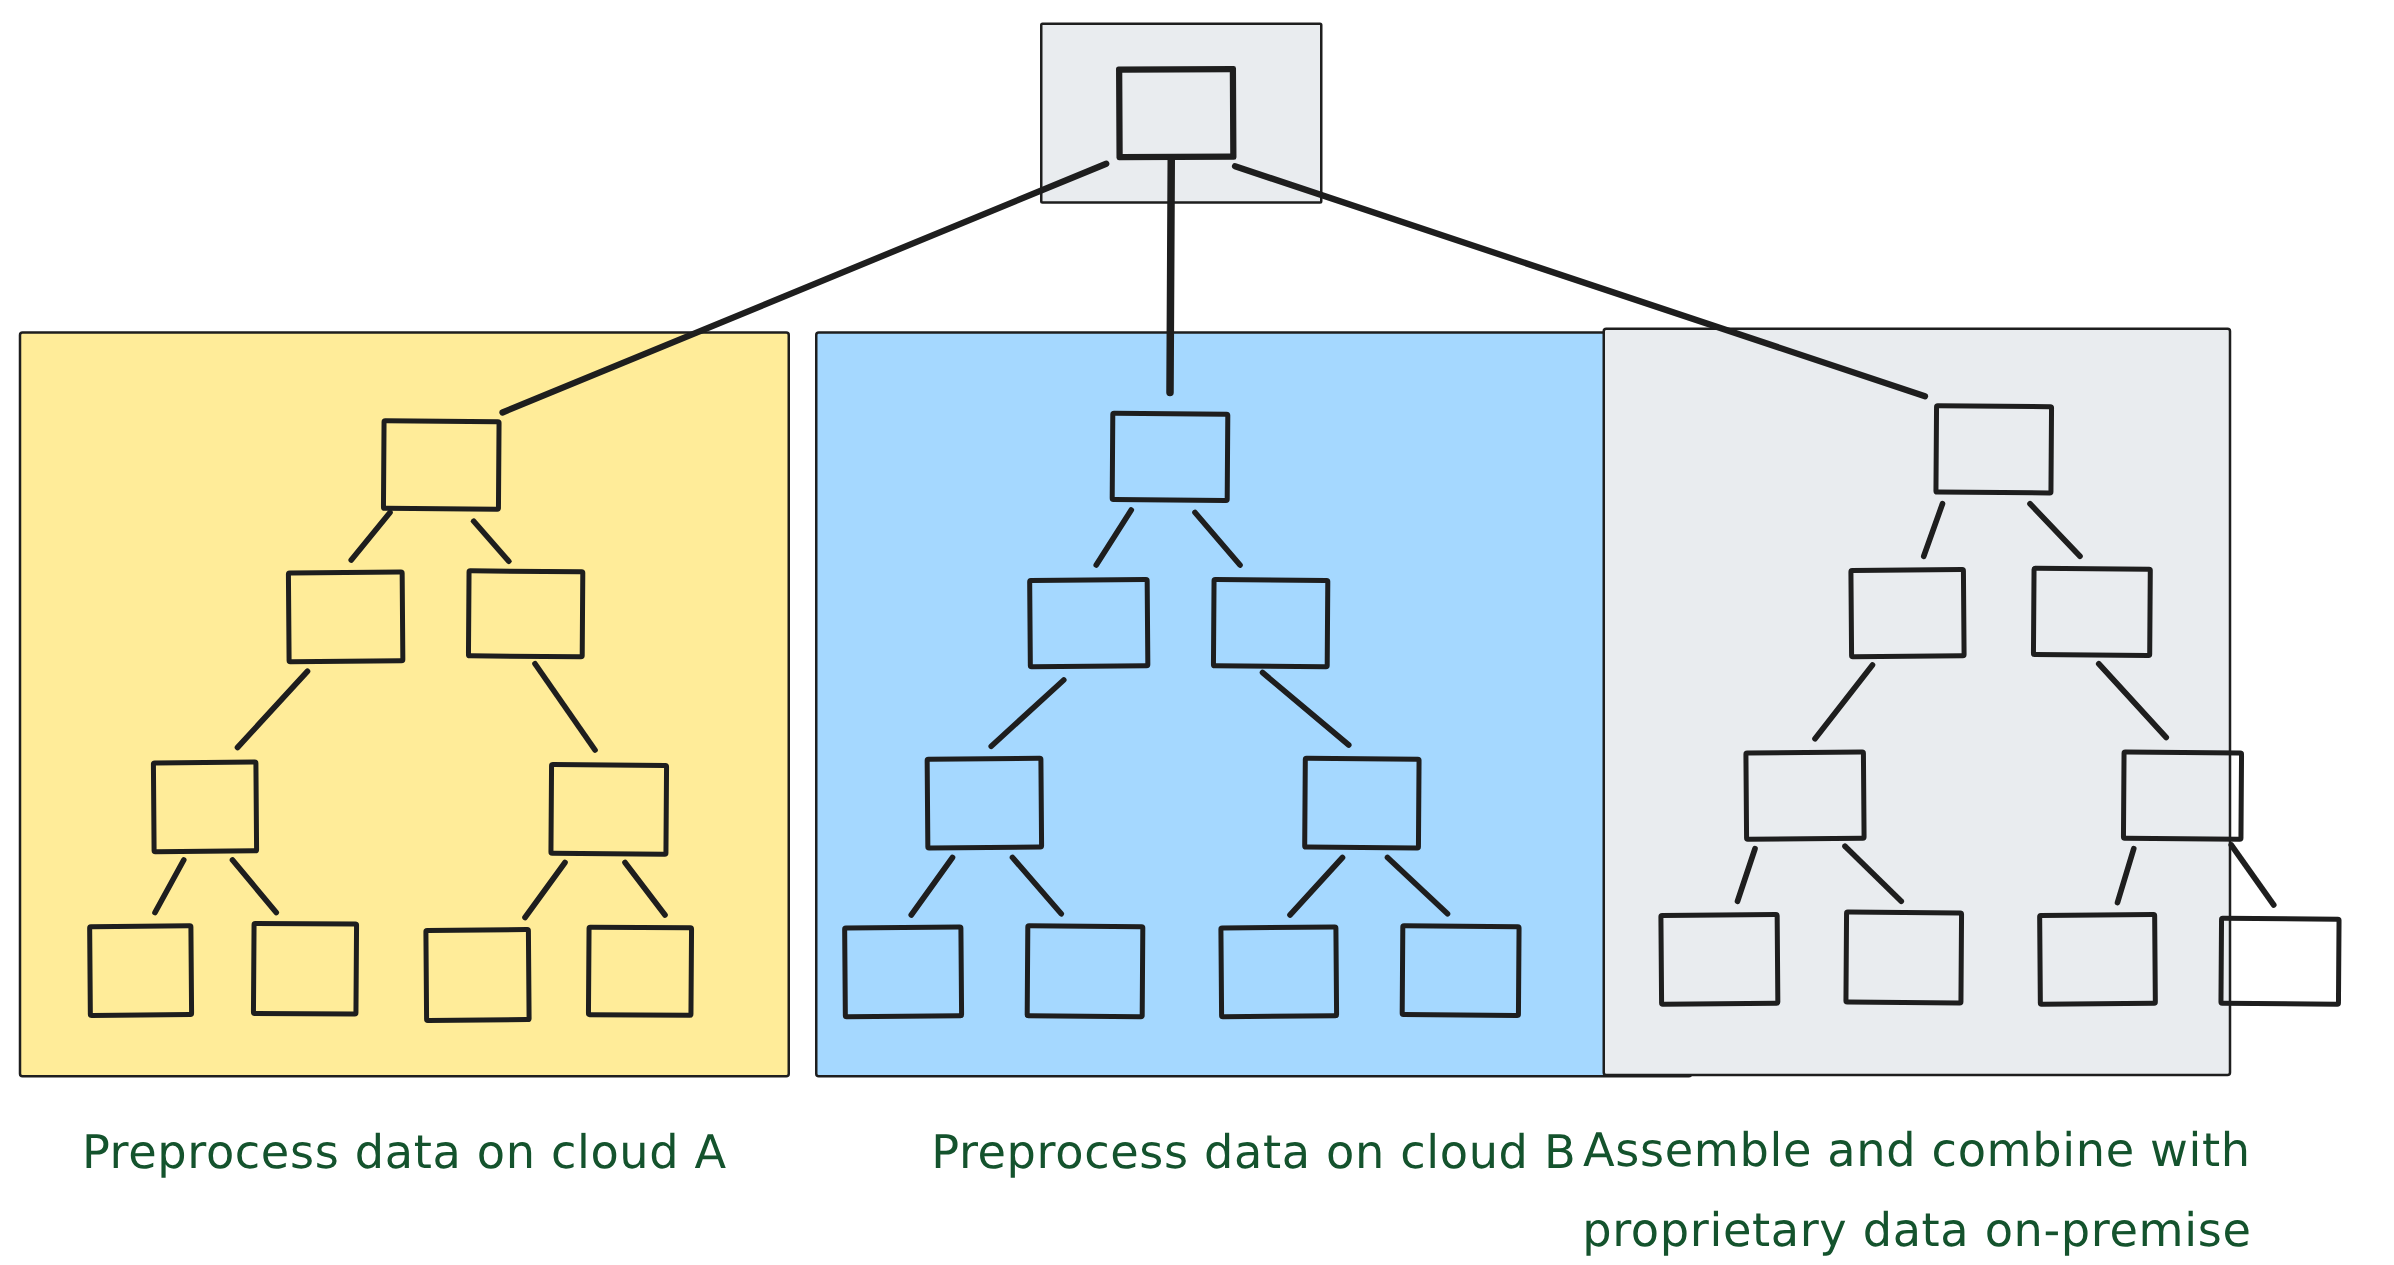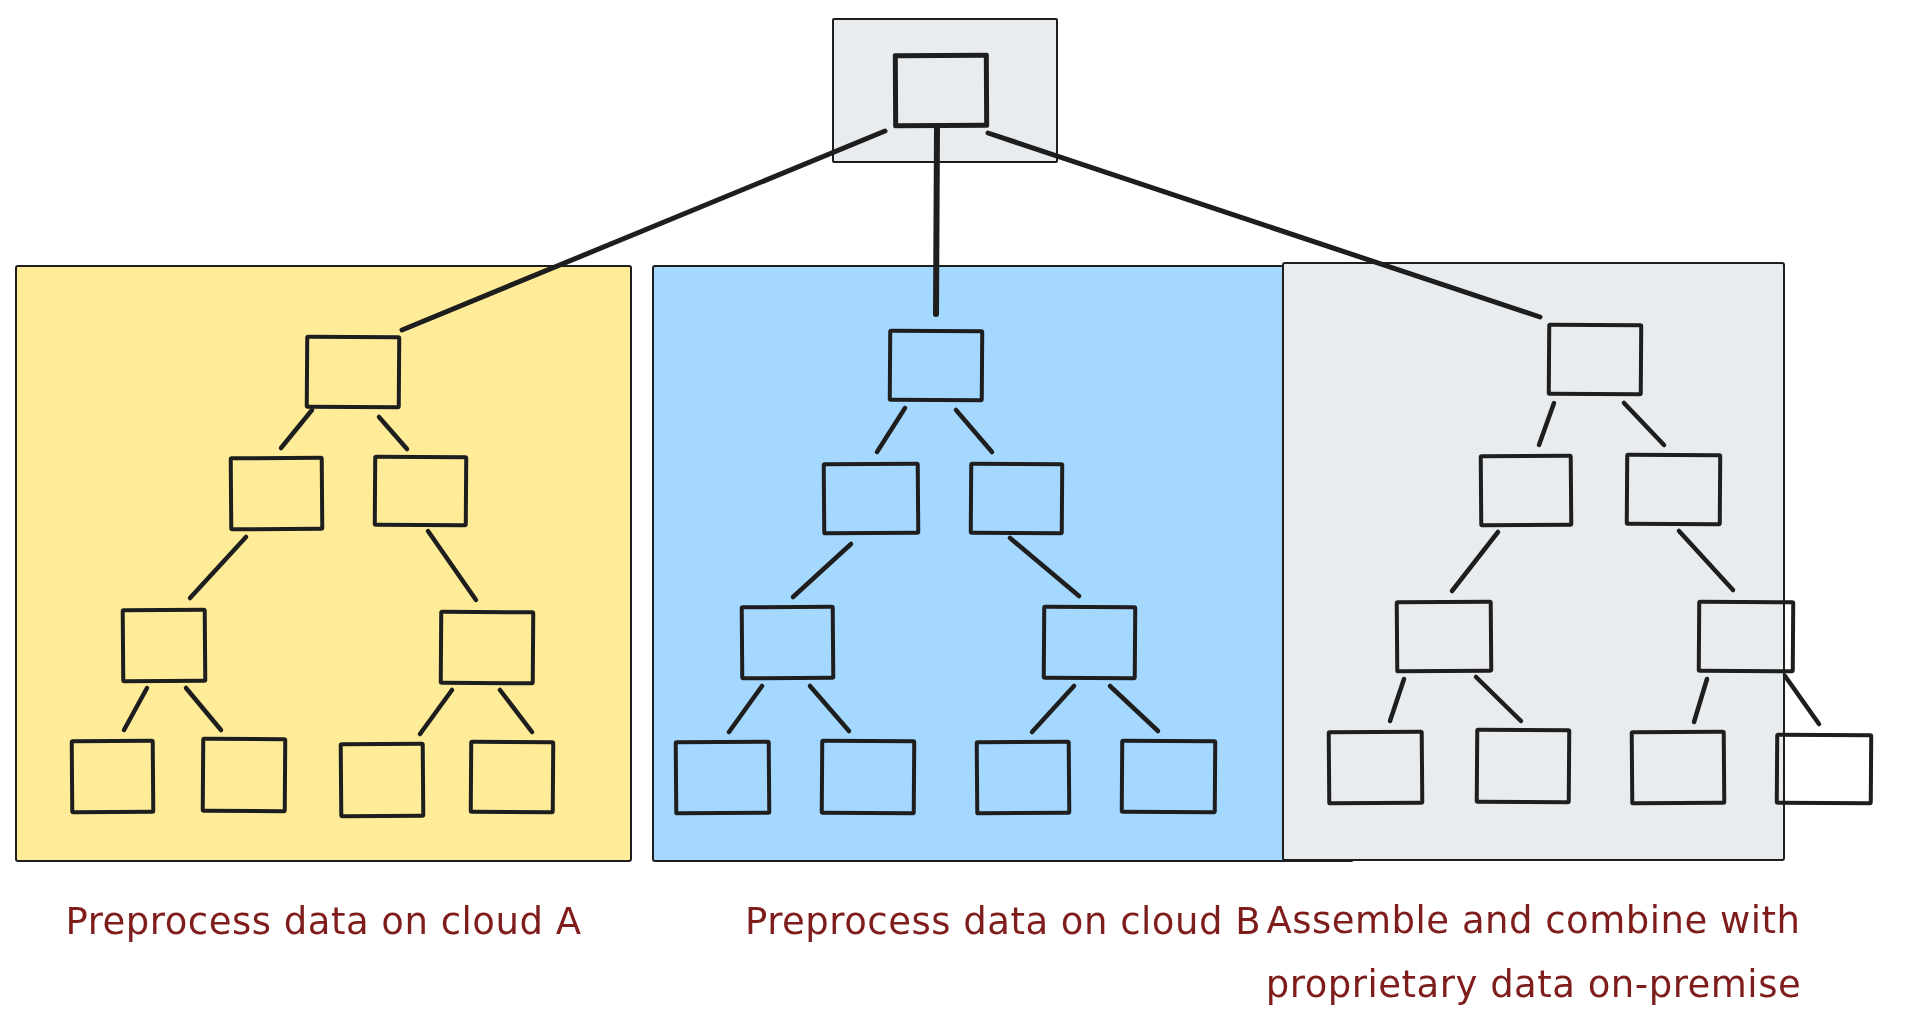--- a/index.html
+++ b/index.html
@@ -56,21 +56,21 @@
     z-index: 4;
     transform: rotate(-0.3deg);
   }
   .caption {
     position: absolute;
     top: calc(100% + 30px);
     left: 50%;
     transform: translateX(-50%);
     text-align: center;
     white-space: nowrap;
-    color: #7f1d1d;
+    color: #14532d;
     font-size: 37px;
     font-weight: 500;
     letter-spacing: 0.5px;
     line-height: 64px;
   }
   .cap-line { display: block; }
   .cap-line:empty { display: none; }
 </style>
 </head>
 <body>

